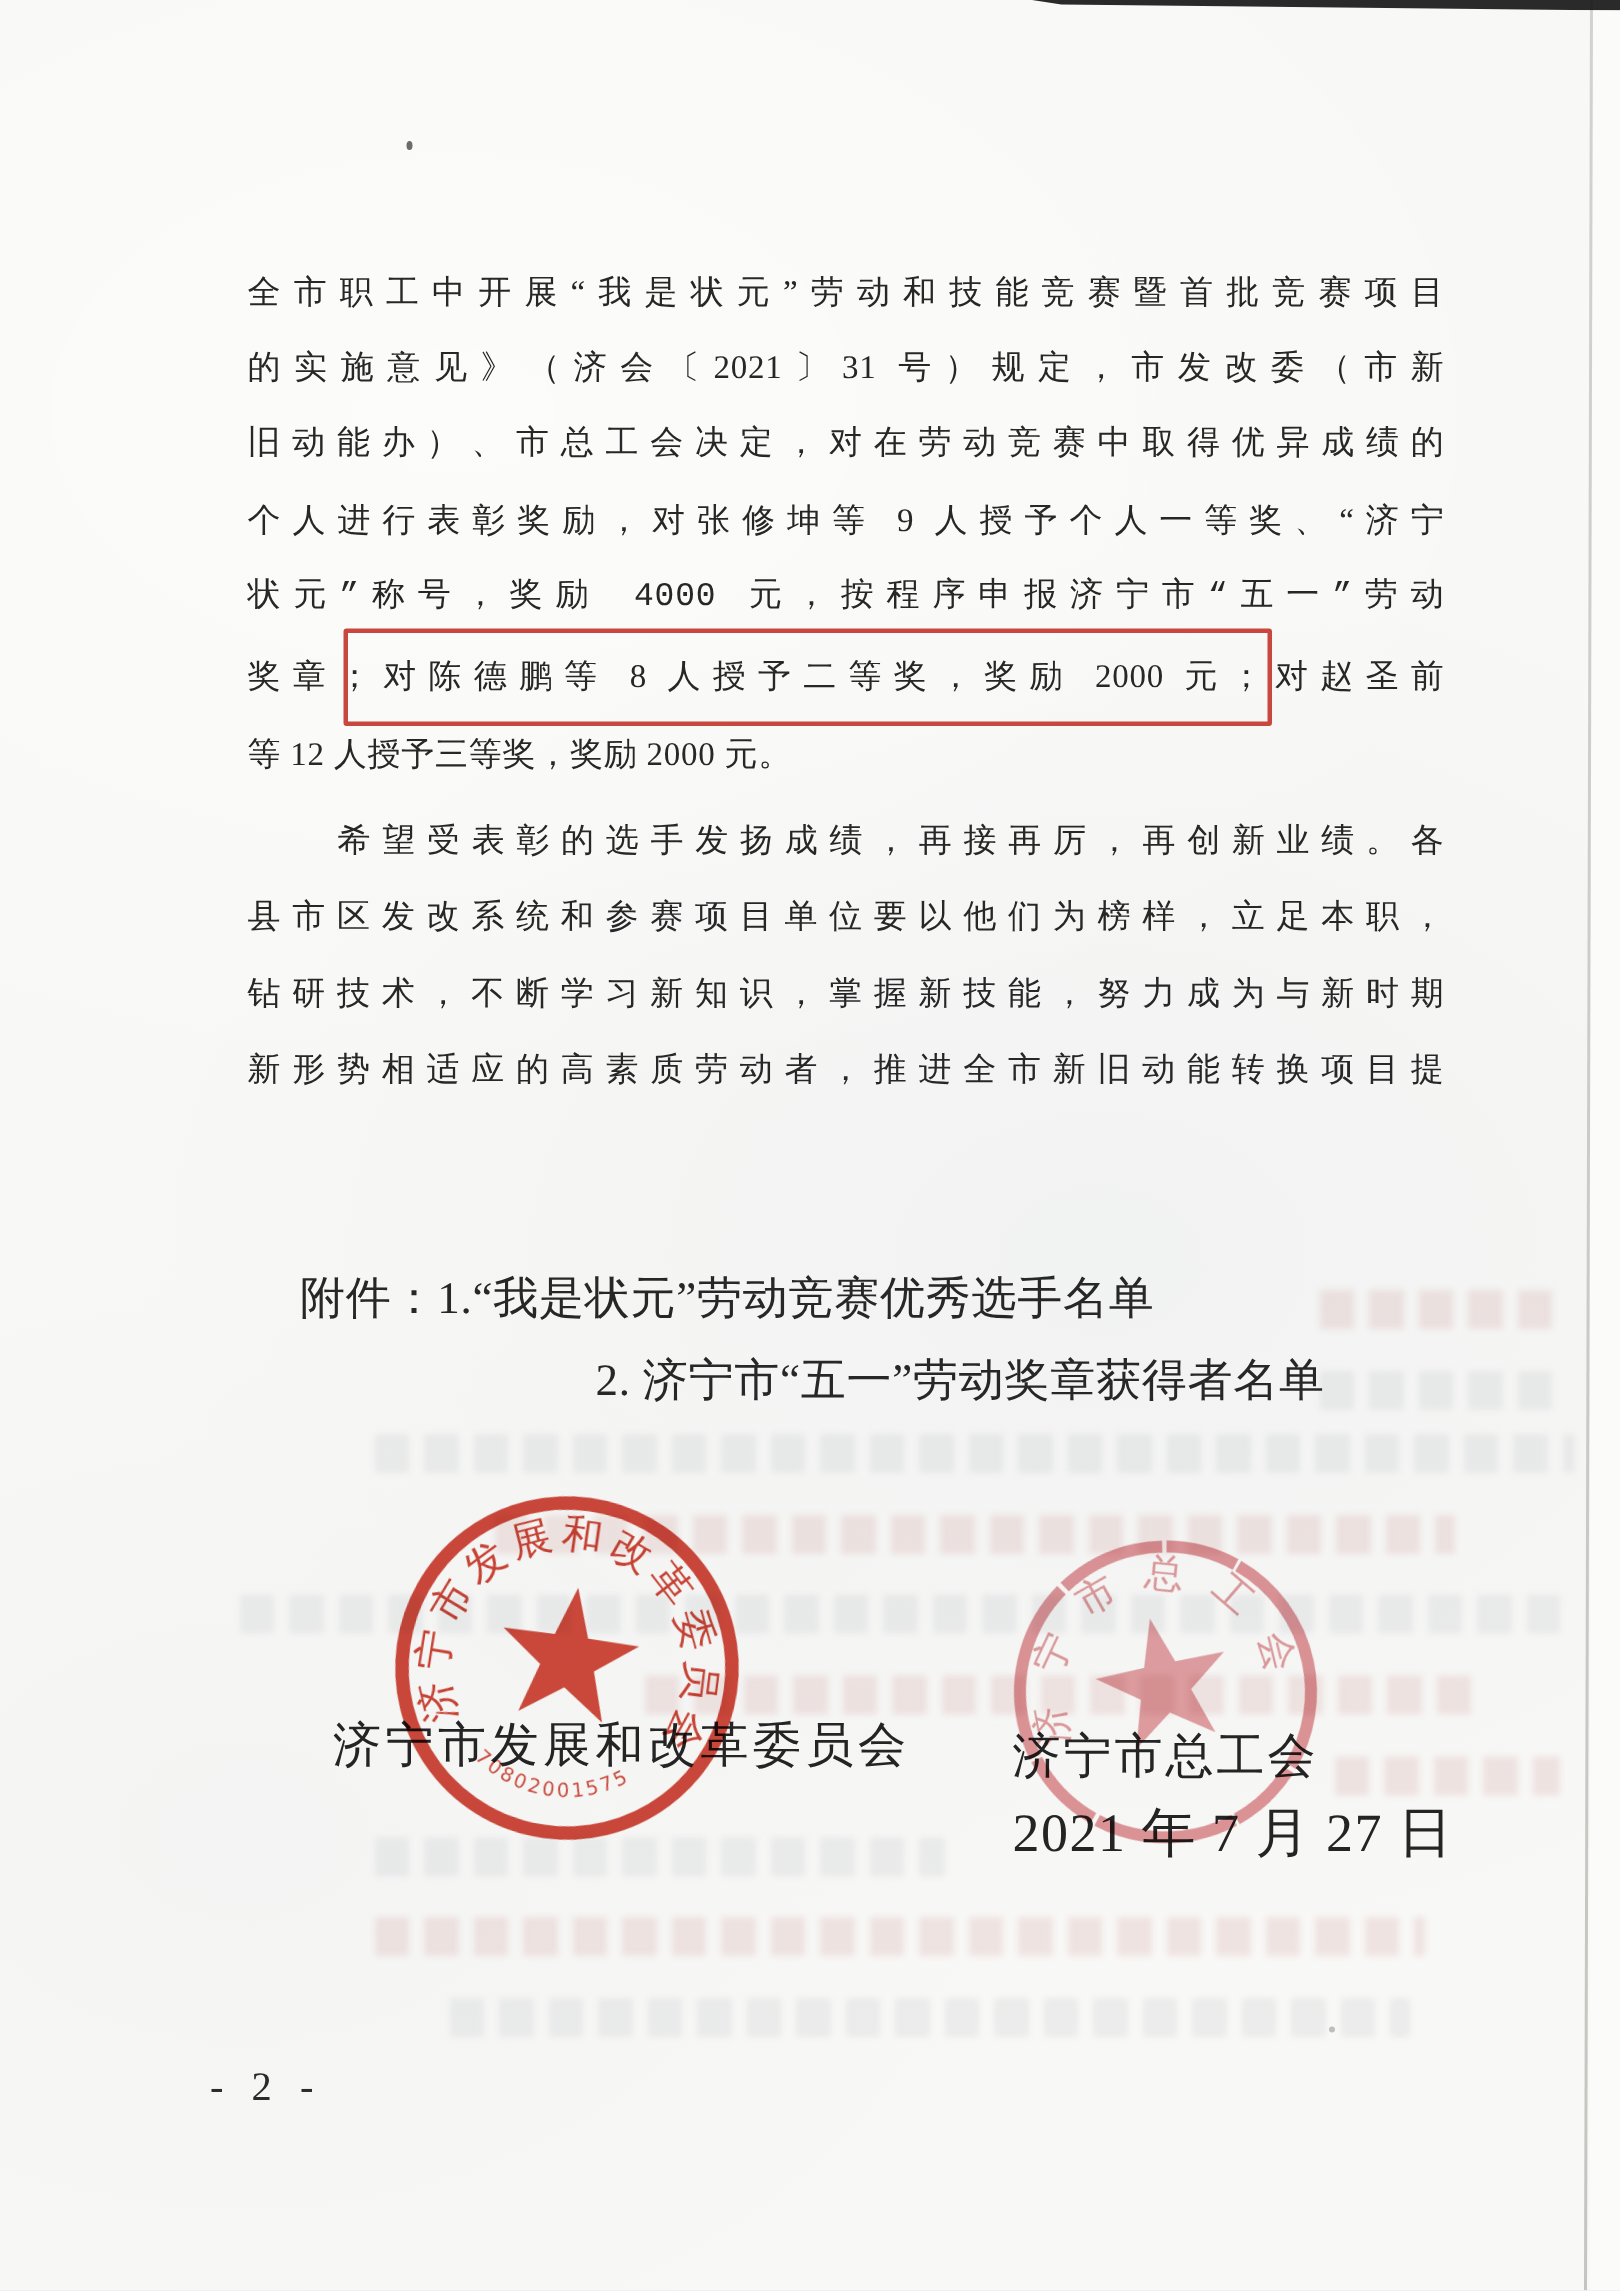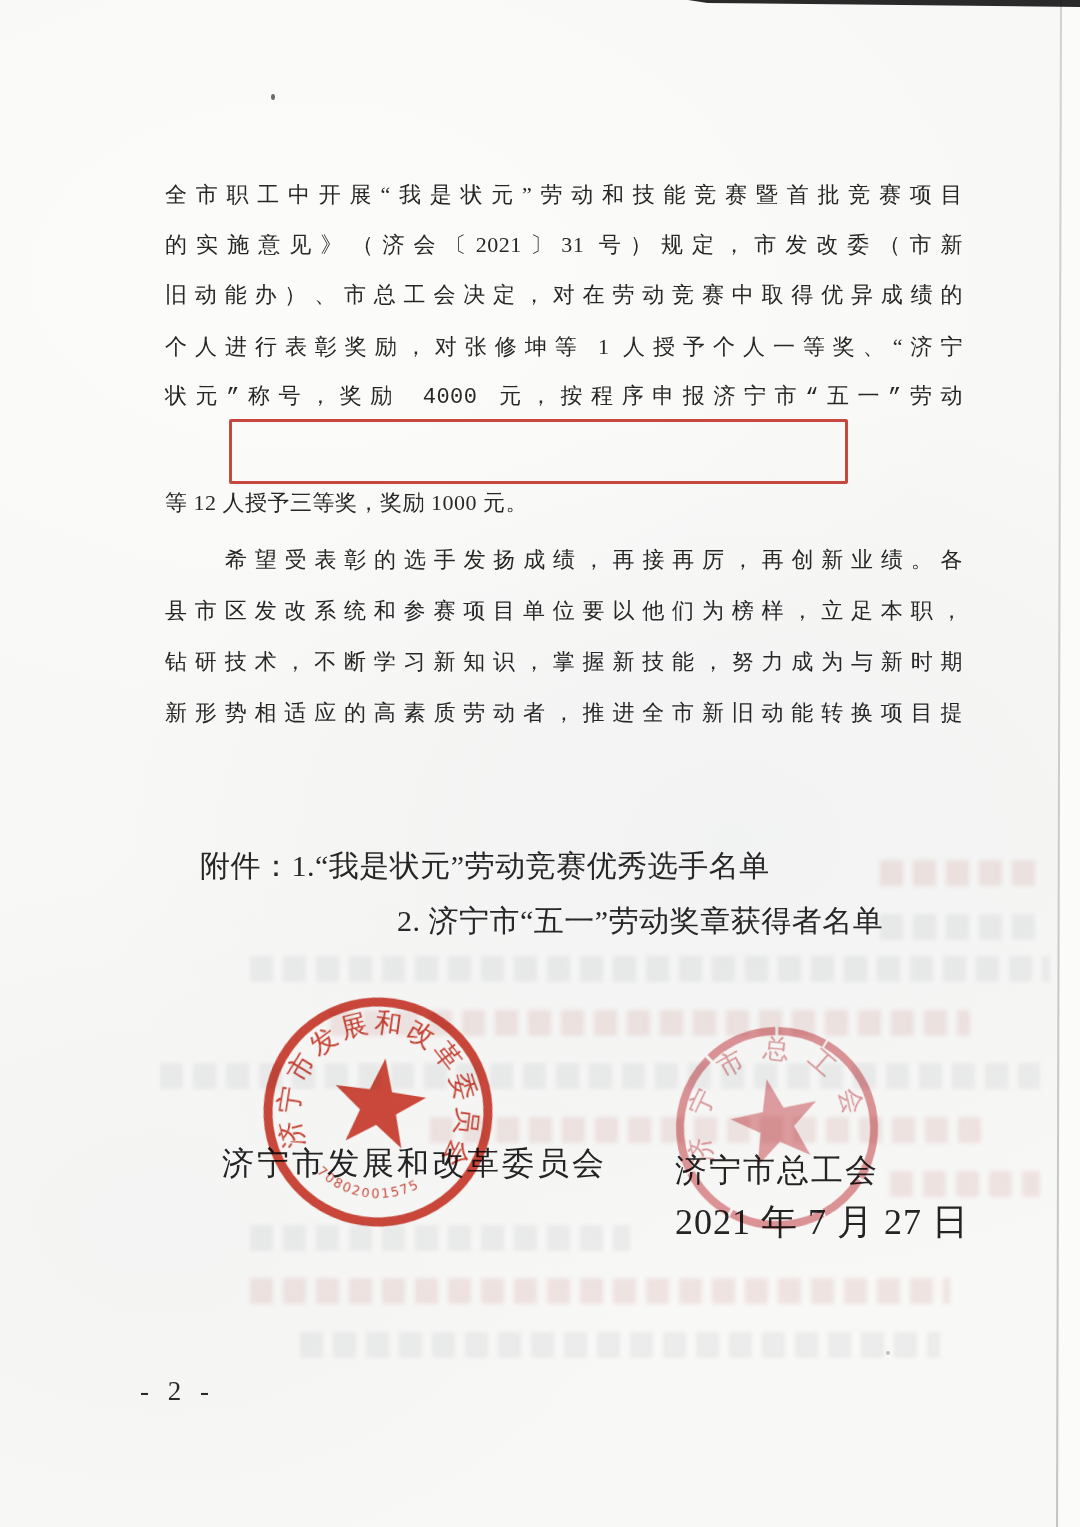--- a/index.html
+++ b/index.html
@@ -58,23 +58,24 @@
   <div class="bleed" style="left:890px;top:1171px;width:150px;"></div>
   <div class="bleed gray" style="left:250px;top:1225px;width:380px;"></div>
   <div class="bleed" style="left:250px;top:1278px;width:700px;"></div>
   <div class="bleed gray" style="left:300px;top:1332px;width:640px;"></div>
   <div class="bleed" style="left:880px;top:860px;width:160px;"></div>
   <div class="bleed gray" style="left:880px;top:914px;width:160px;"></div>
 
   <div class="line z-text" style="top:175px;">全市职工中开展“我是状元”劳动和技能竞赛暨首批竞赛项目</div>
   <div class="line z-text" style="top:225px;">的实施意见》（济会〔2021〕31 号）规定，市发改委（市新</div>
   <div class="line z-text" style="top:275px;">旧动能办）、市总工会决定，对在劳动竞赛中取得优异成绩的</div>
-  <div class="line z-text" style="top:327px;">个人进行表彰奖励，对张修坤等 1 人授予个人一等奖、“济宁</div>
+  <div class="line z-text" style="top:327px;">个人进行表彰奖励，对张修坤等 9 人授予个人一等奖、“济宁</div>
   <div class="line z-text" style="top:378px;font-family:Liberation Mono, monospace;">状元”称号，奖励 4000 元，按程序申报济宁市“五一”劳动</div>
-  <div class="line flush z-text" style="top:483px;">等 12 人授予三等奖，奖励 1000 元。</div>
+  <div class="line z-text" style="top:431px;">奖章；对陈德鹏等 8 人授予二等奖，奖励 2000 元；对赵圣前</div>
+  <div class="line flush z-text" style="top:483px;">等 12 人授予三等奖，奖励 2000 元。</div>
 
   <div class="hl-box" style="left:229px;top:419px;width:613px;height:59px;"></div>
 
   <div class="line z-text" style="top:591px;">县市区发改系统和参赛项目单位要以他们为榜样，立足本职，</div>
   <div class="line z-text" style="top:540px;text-indent:60px;">希望受表彰的选手发扬成绩，再接再厉，再创新业绩。各</div>
   <div class="line z-text" style="top:693px;">新形势相适应的高素质劳动者，推进全市新旧动能转换项目提</div>
   <div class="line z-text" style="top:642px;">钻研技术，不断学习新知识，掌握新技能，努力成为与新时期</div>
 
   <div class="attach z-text" style="left:200px;top:846px;">附件：1.“我是状元”劳动竞赛优秀选手名单</div>
   <div class="attach z-text" style="left:397px;top:901px;">2. 济宁市“五一”劳动奖章获得者名单</div>

